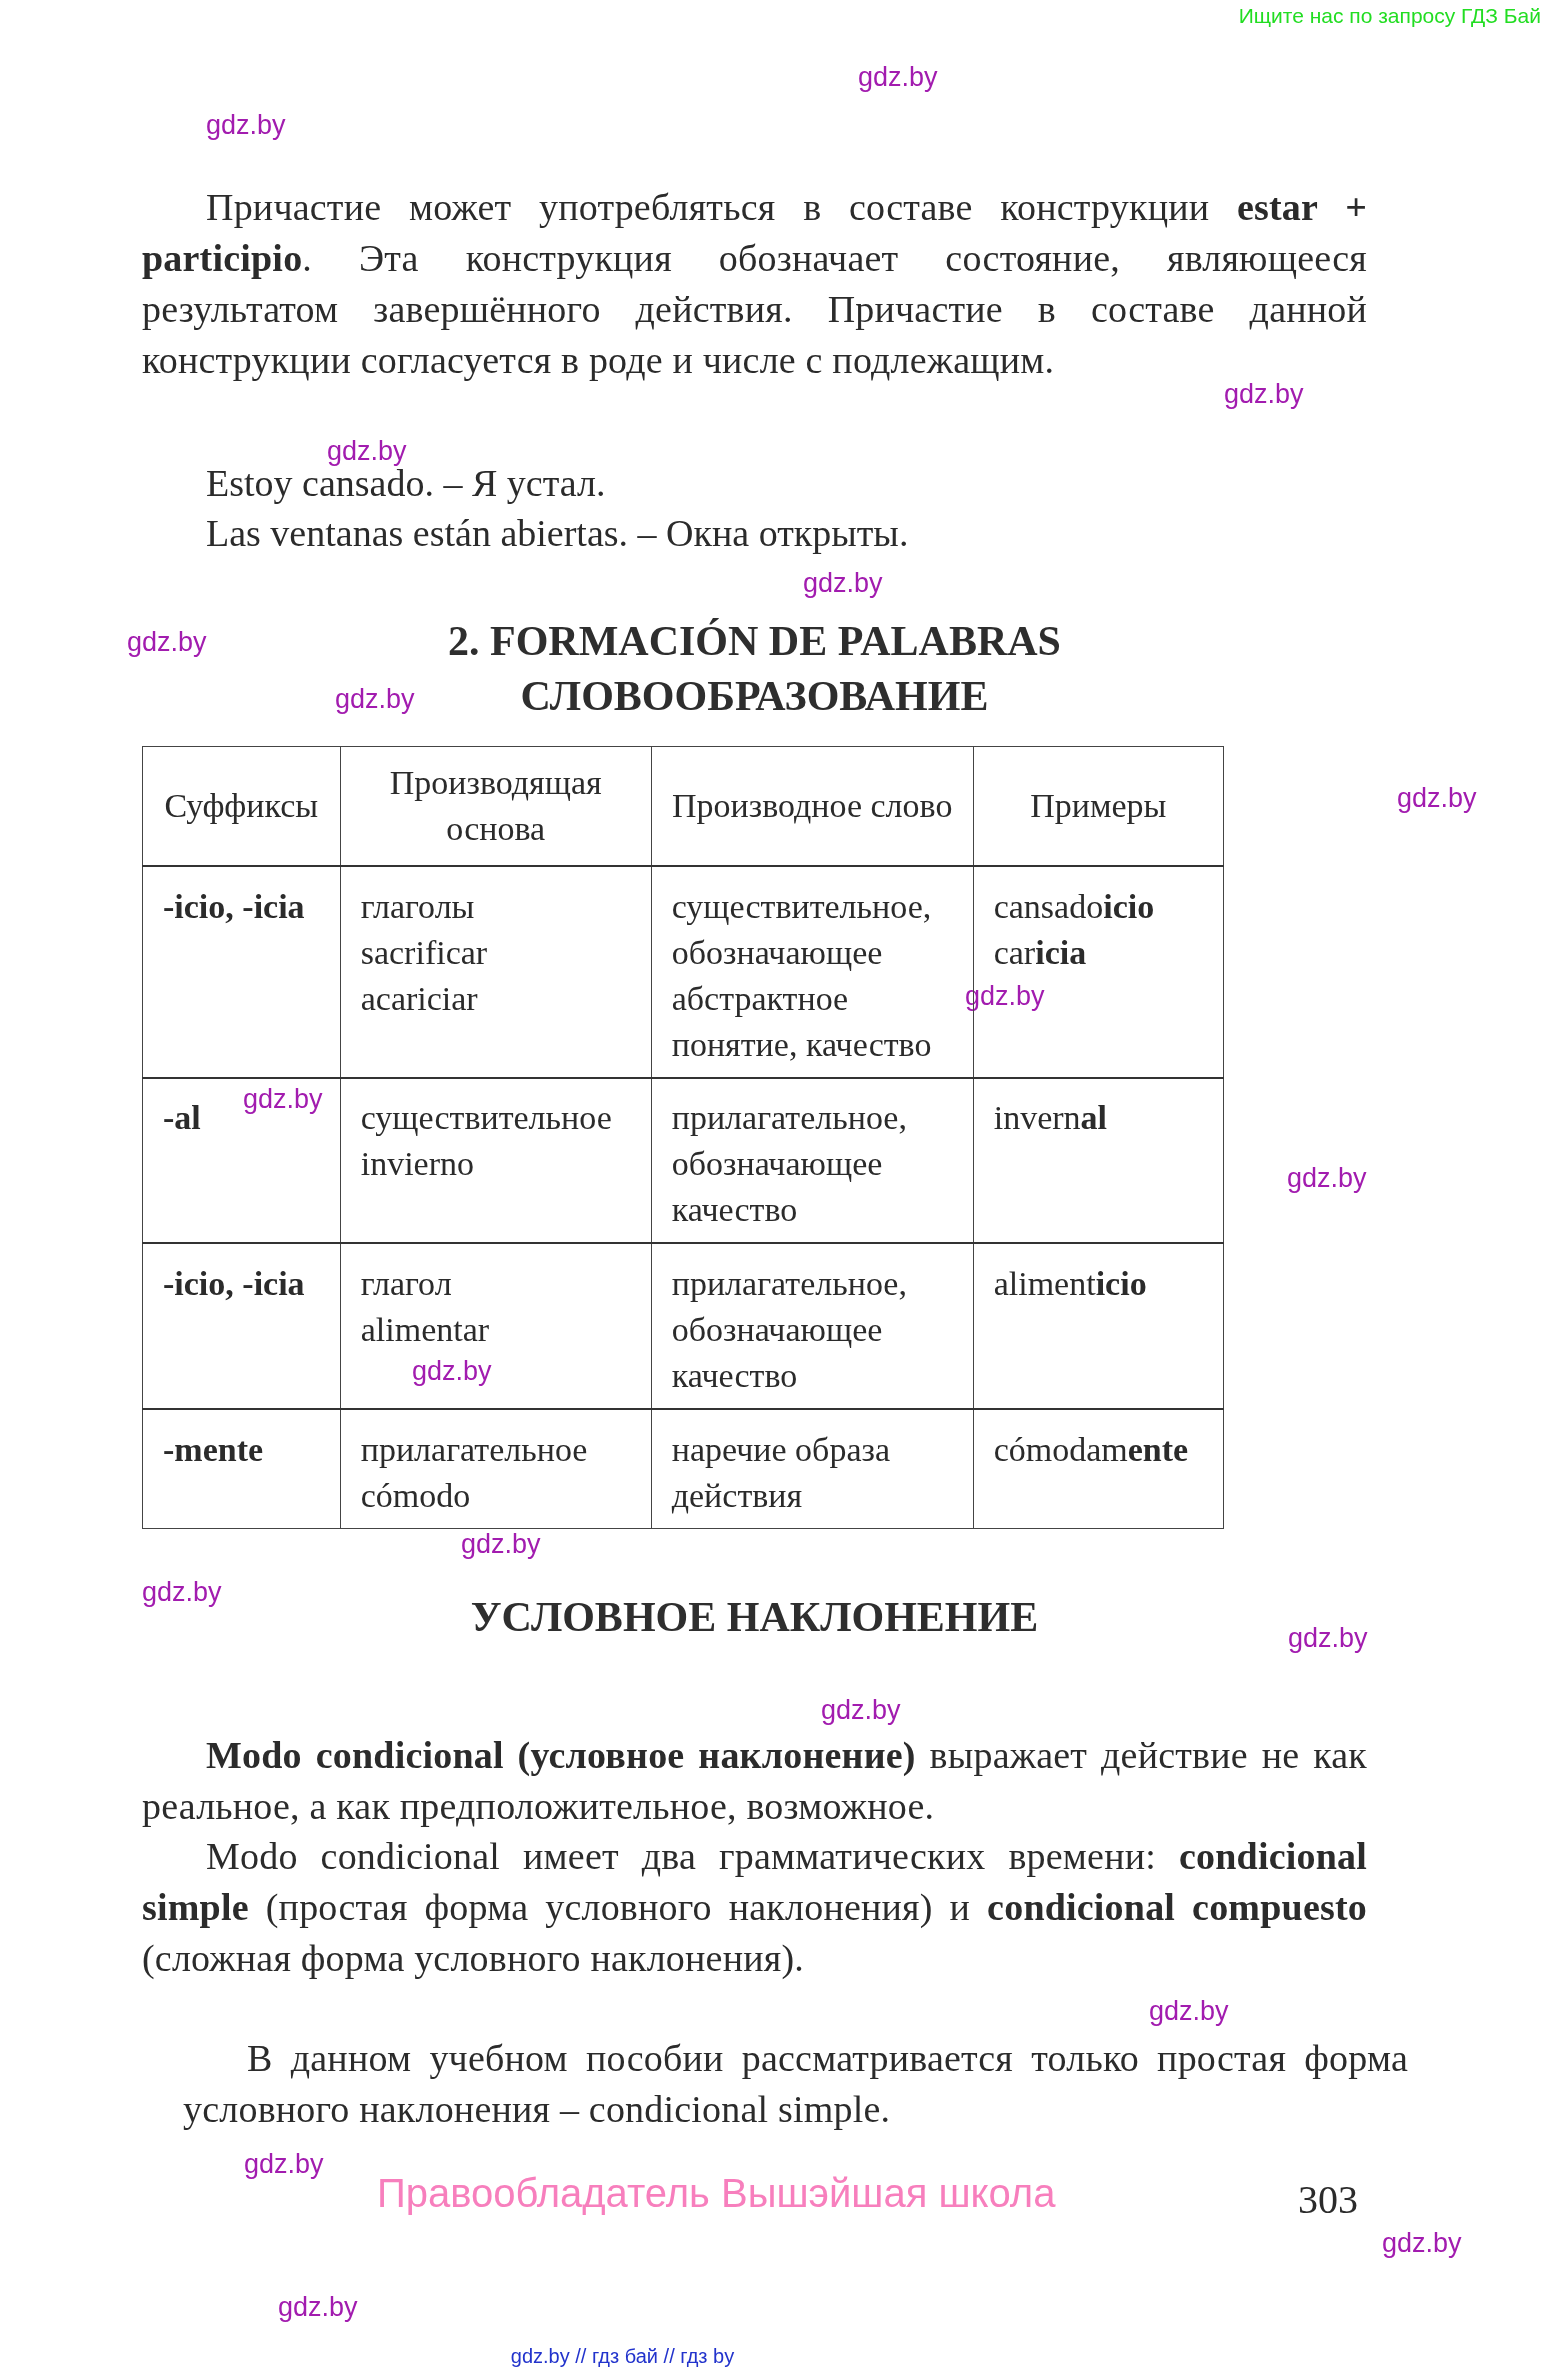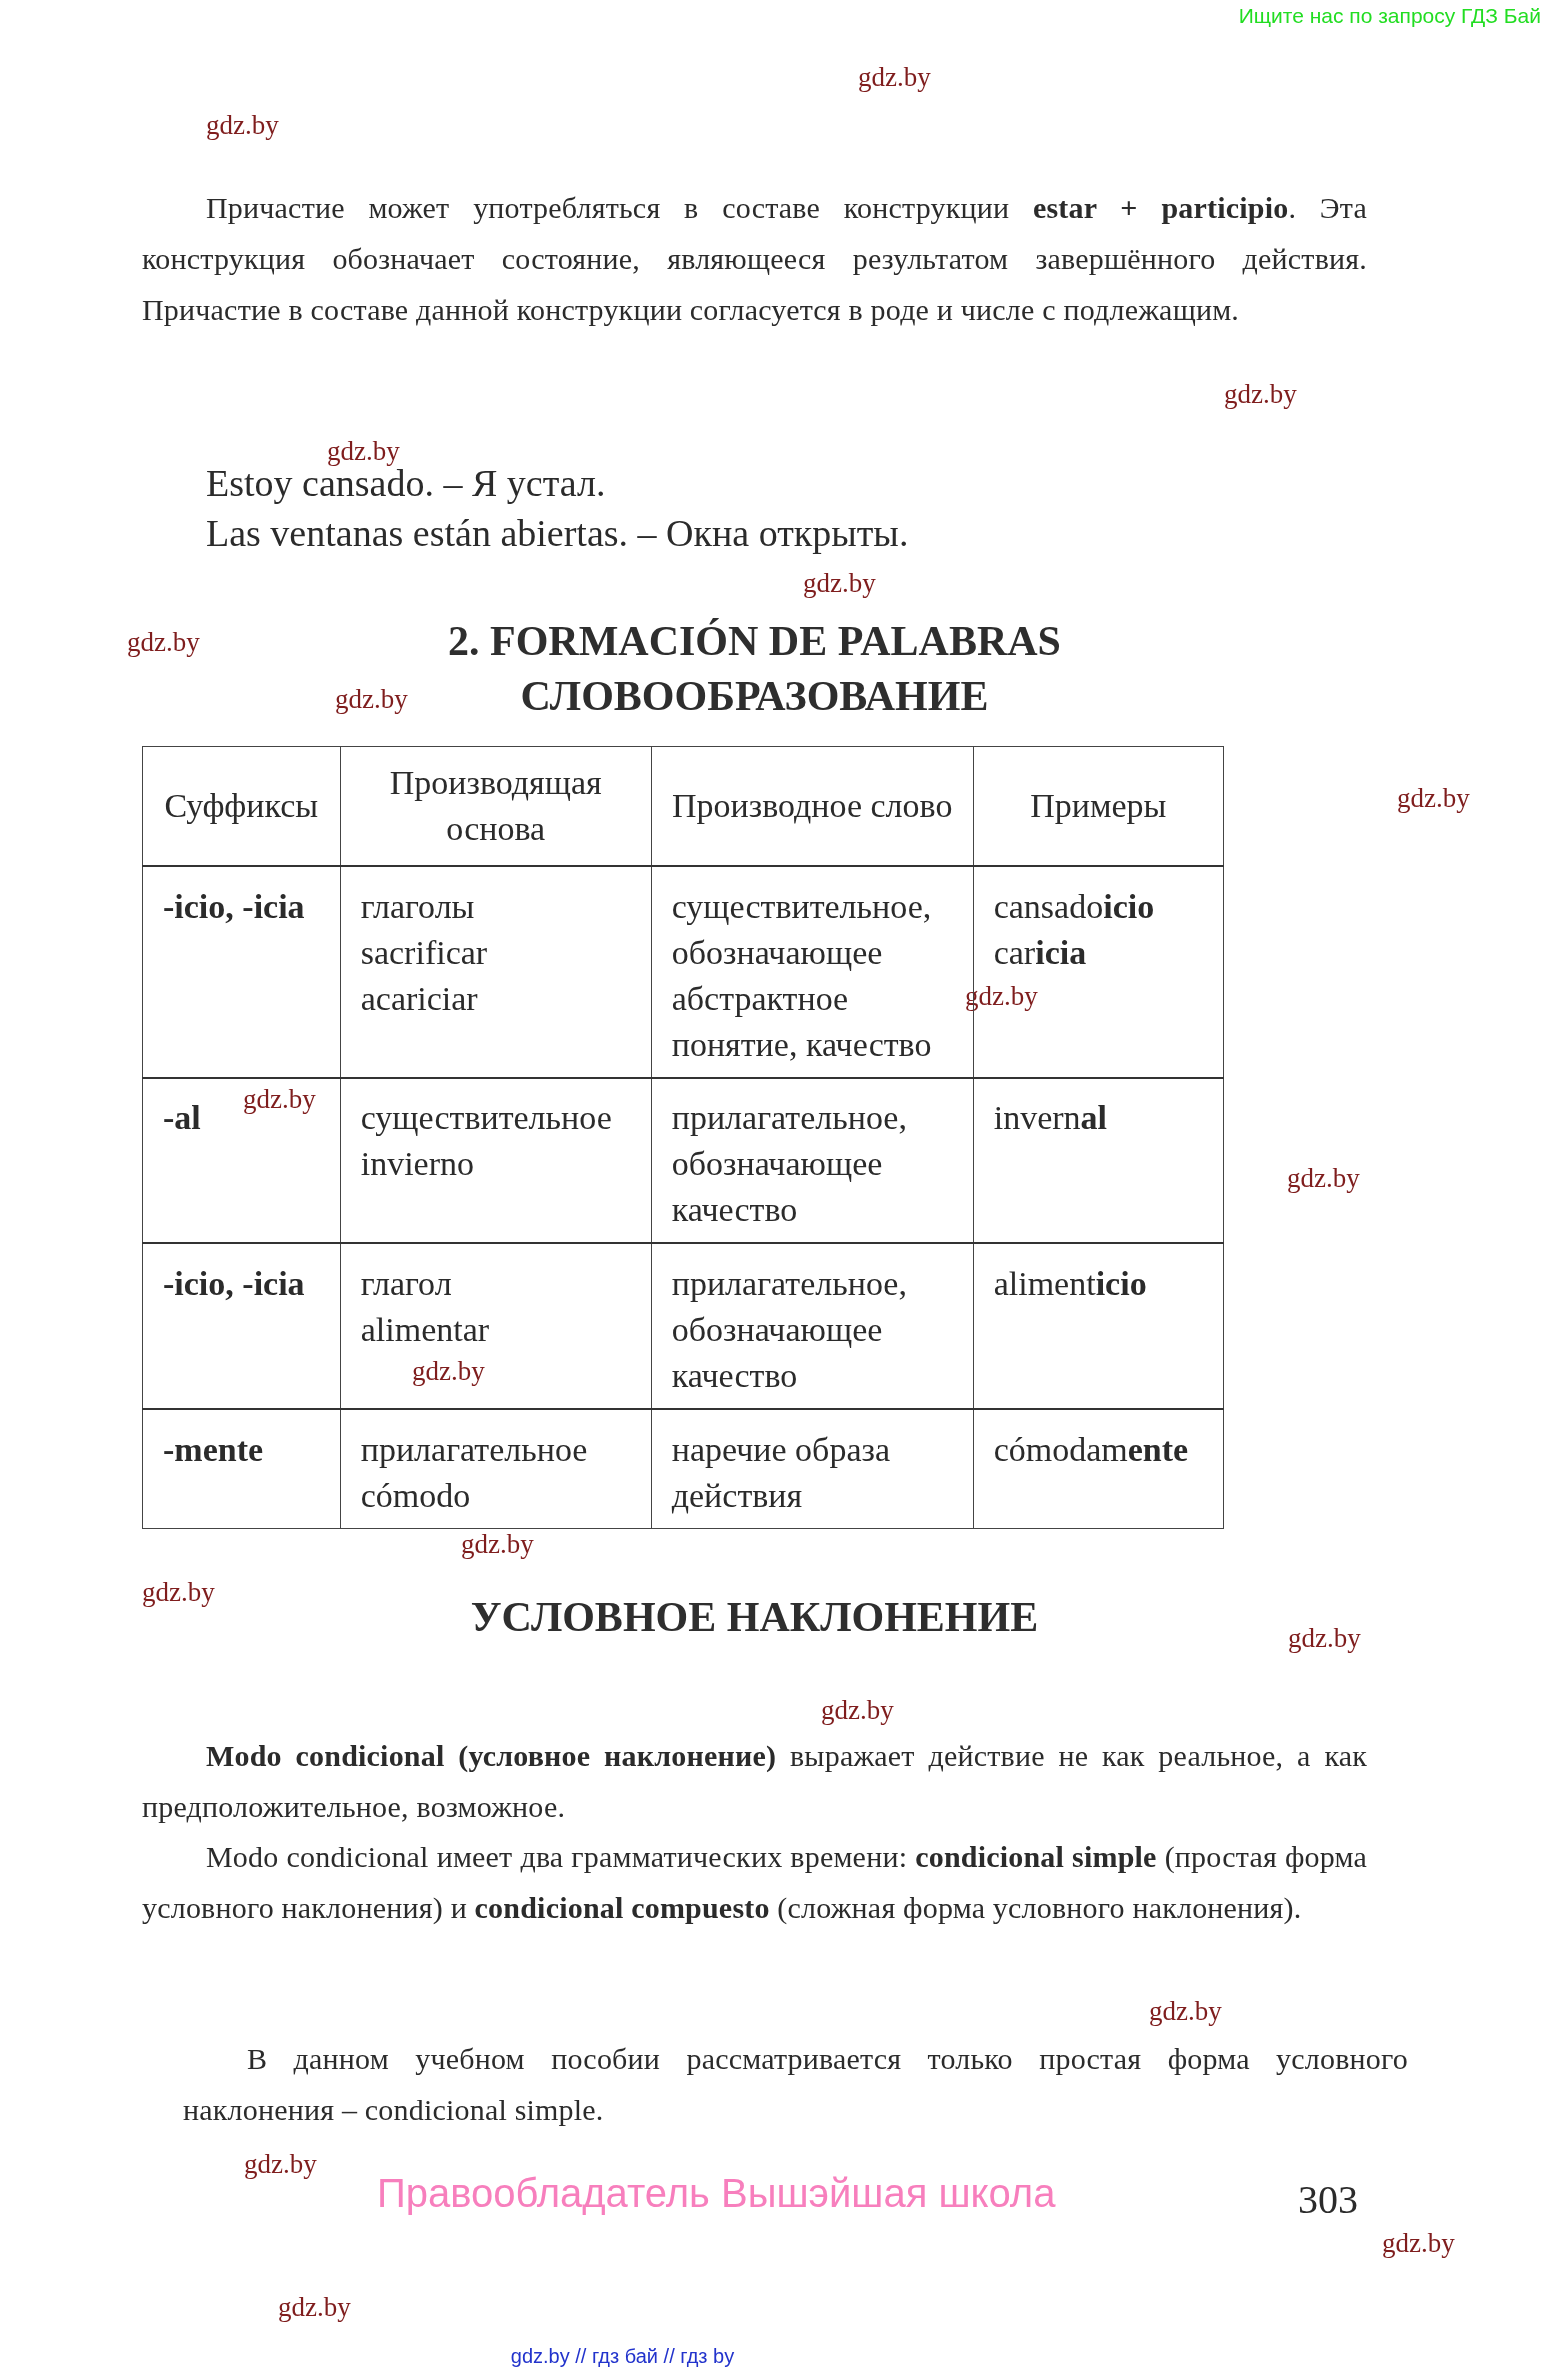--- a/index.html
+++ b/index.html
@@ -3,35 +3,35 @@
   <meta charset="utf-8">
   <style>
     html, body { margin: 0; padding: 0; background: #ffffff; }
     body {
       width: 1541px; height: 2377px; position: relative; overflow: hidden;
       font-family: "DejaVu Serif", "Liberation Serif", serif;
       color: #2b2b2b;
     }
     .wm {
       position: absolute;
-      font-family: Liberation Serif, serif;
-      font-size: 27px; color: #7f1d1d; white-space: nowrap;
+      font-family: Liberation Sans, sans-serif;
+      font-size: 27px; color: #a21caf; white-space: nowrap;
     }
     .top-banner {
       position: absolute; left: 0; width: 1541px; top: 3.7px; text-align: right;
       font-family: "Liberation Sans", sans-serif; font-size: 21px; color: #22dd22;
     }
     .bottom-links {
       position: absolute; left: 0; width: 1245px; top: 2345px; text-align: center;
       font-family: "Liberation Sans", sans-serif; font-size: 20px; color: #2233cc;
     }
     .para {
       position: absolute; left: 142px; width: 1225px;
       font-family: "Liberation Serif", "DejaVu Serif", serif;
-      font-size: 30px; line-height: 51px; text-align: justify;
+      font-size: 38px; line-height: 51px; text-align: justify;
       letter-spacing: 0.2px;
     }
     .para .indent { display: inline-block; width: 64px; }
     .para b { font-weight: bold; }
     .line {
       position: absolute; left: 206px;
       font-family: "Liberation Serif", "DejaVu Serif", serif;
       font-size: 38px; white-space: nowrap;
     }
     .heading {

